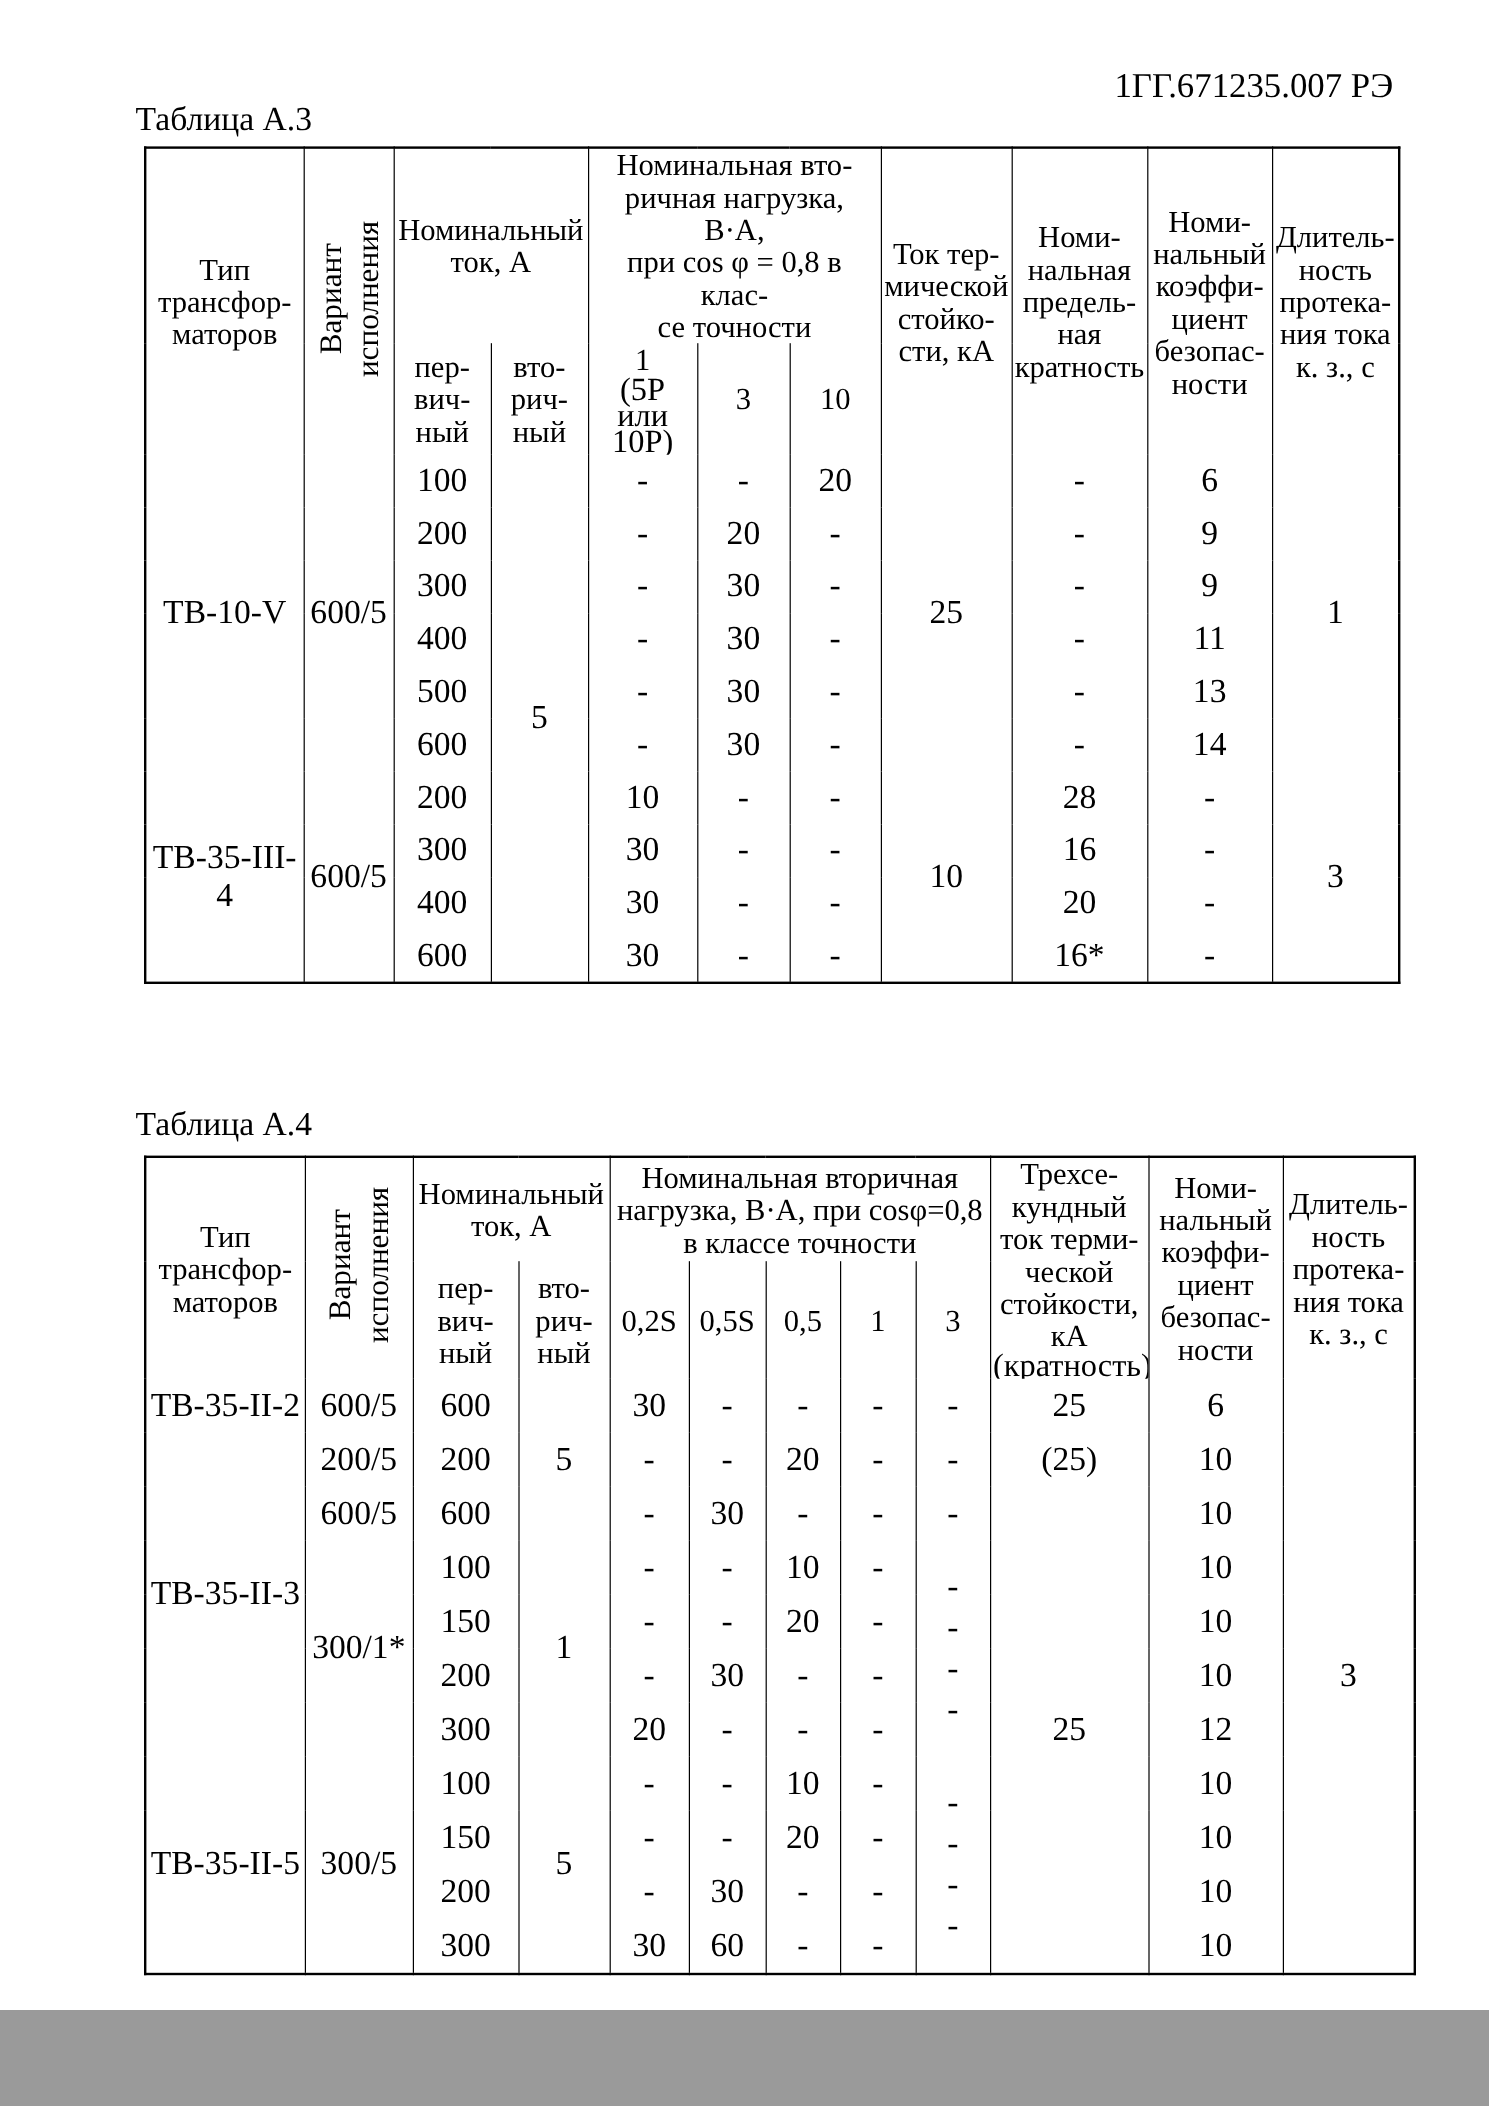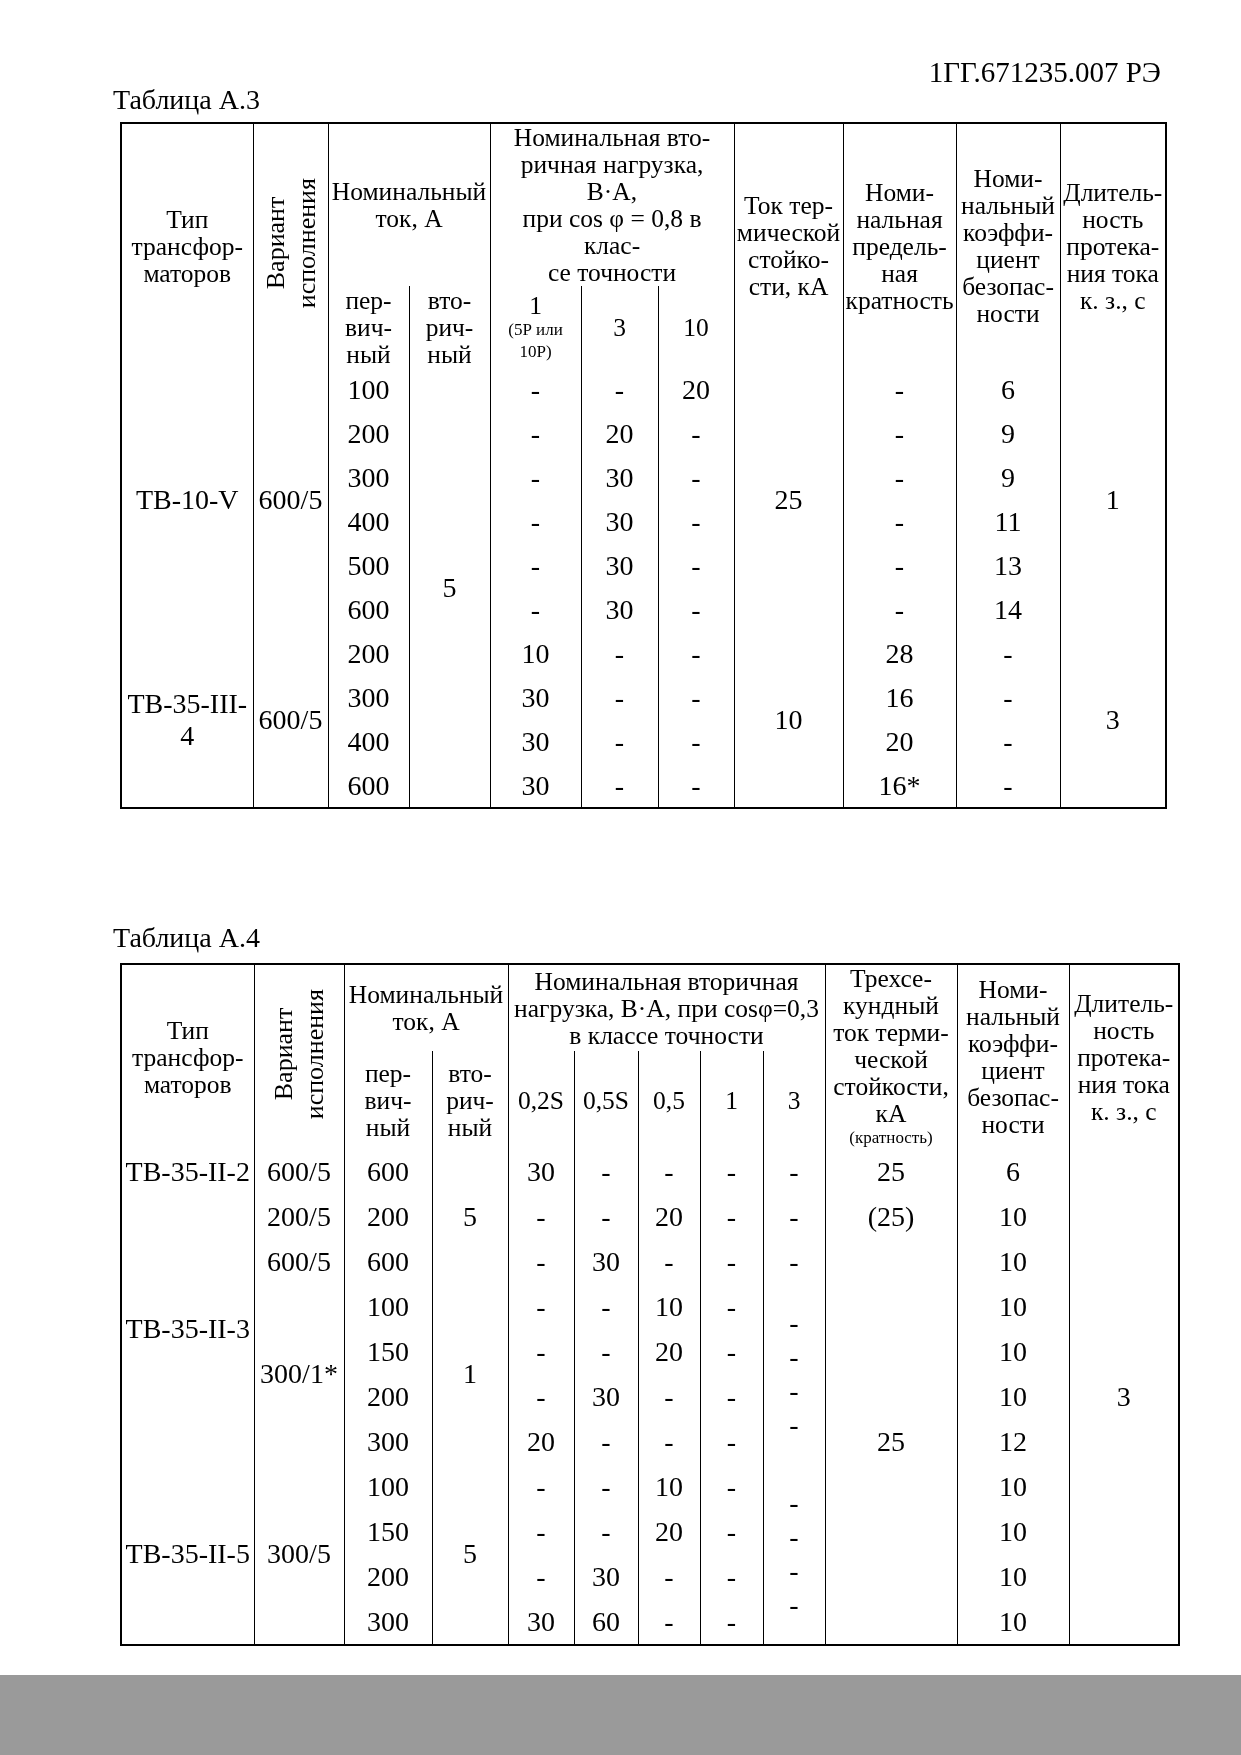--- a/index.html
+++ b/index.html
@@ -29,21 +29,21 @@
   }
   .t th { font-size:25.5px; line-height:27px; }
   .t td { font-size:28px; }
   .a3 tr.hr1 { height:118px; }
   .a3 tr.hr2 { height:82px; }
   .a3 tr.dr  { height:44px; }
   .a4 tr.hr1 { height:87px; }
   .a4 tr.hr2 { height:97px; }
   .a4 tr.dr  { height:45px; }
   .pre { white-space:pre-line; }
-  .small { font-size:17px; line-height:22px; }
+  .small { font-size:27px; line-height:22px; }
   .hb { border-bottom:3px solid #000; }      
   .bb { border-bottom:1.6px solid #000; }    
   .gb { border-bottom:2.5px solid #000;font-family:Liberation Serif, serif; }    
   .vtext { writing-mode:vertical-rl; transform:rotate(180deg);
            display:inline-block; line-height:31px; font-size:26px; }
   .lh45 { line-height:45px; }
   .lh34 { line-height:34px; }
 </style>
 </head>
 <body>
@@ -234,21 +234,21 @@
     <tbody>
         <tr class="hr1">
       <th rowspan="2" class="pre hb">Тип
 трансфор-
 маторов</th>
       <th rowspan="2" class="hb"><div class="vtext pre">Вариант
 исполнения</div></th>
       <th colspan="2" class="pre bb">Номинальный
 ток, А</th>
       <th colspan="5" class="pre bb">Номинальная вторичная
-нагрузка, В·А, при cosφ=0,3
+нагрузка, В·А, при cosφ=0,8
 в классе точности</th>
       <th rowspan="2" class="hb">
         <div class="pre">Трехсе-
 кундный
 ток терми-
 ческой
 стойкости,
 кА</div>
         <div class="small">(кратность)</div>
       </th>

